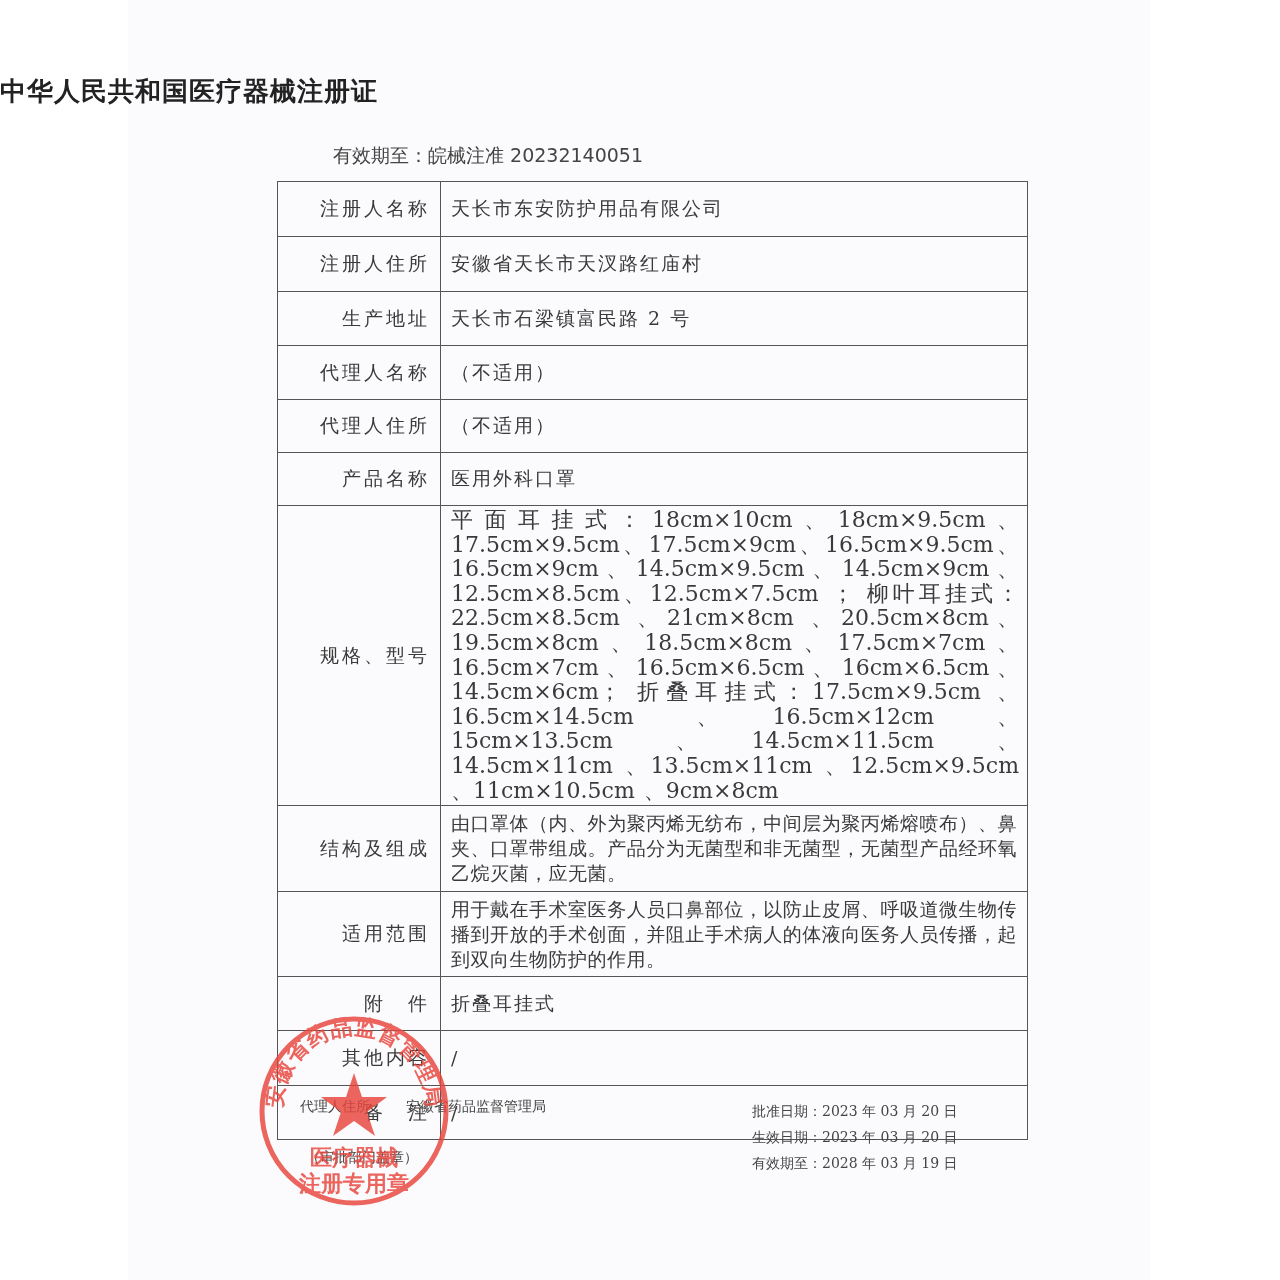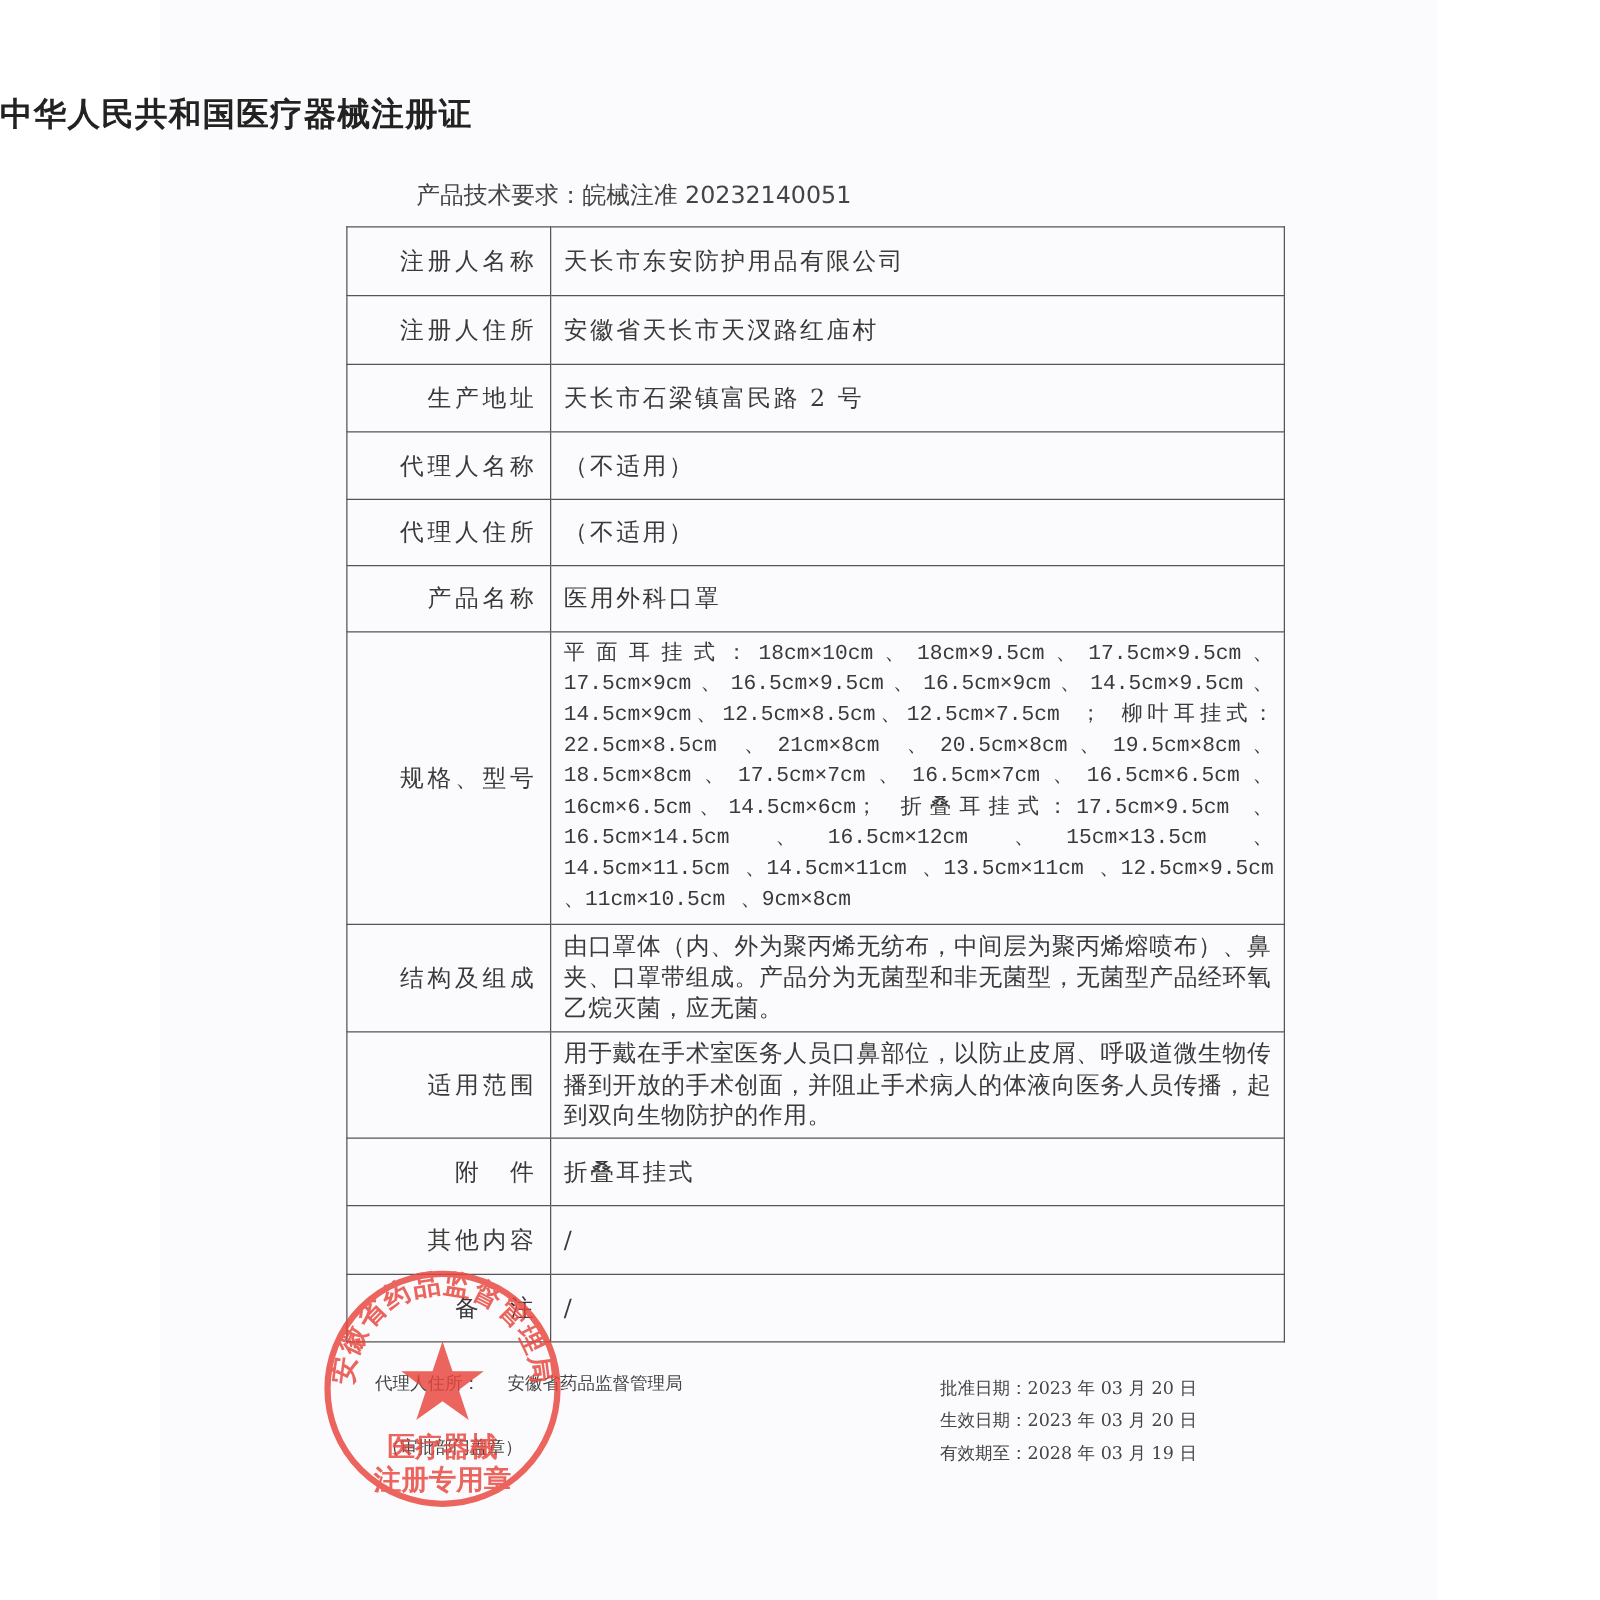--- a/index.html
+++ b/index.html
@@ -30,22 +30,22 @@
     vertical-align:middle;
   }
   table.cert td.lab {
     width:142px; text-align:right; letter-spacing:3px;
   }
   table.cert td.val { letter-spacing:2px; }
   table.cert td.val.multi {
     letter-spacing:0.5px; line-height:24.8px; text-align:justify; padding:2px 10px;
   }
   table.cert td.val.spec {
-    font-size:17px; letter-spacing:0; line-height:24.6px; text-align:justify;
-    padding:2px 8px 2px 10px; word-spacing:2px;font-family:Liberation Mono, monospace;
+    font-size:22px; letter-spacing:0; line-height:24.6px; text-align:justify;
+    padding:2px 8px 2px 10px; word-spacing:2px;
   }
   .footer-left {
     position:absolute; left:300px; top:1098px; font-size:14px; color:#444;
     font-family: "DejaVu Serif", serif;
   }
   .footer-left .dept-name { margin-left:22px; }
   .footer-left2 {
     position:absolute; left:306px; top:1149px; font-size:14px; color:#444;
     font-family: Liberation Serif, serif;
   }
@@ -59,21 +59,21 @@
   }
 </style>
 </head>
 <body>
 
 <div class="paper"></div>
 
 <div class="title">中华人民共和国医疗器械注册证</div>
 
 <div class="regno">
-  <span>产品技术要求：</span><span>皖械注准 20232140051</span>
+  <span>有效期至：</span><span>皖械注准 20232140051</span>
 </div>
 
 <table class="cert">
   <tbody>
       <tr style="height:55px">
     <td class="lab">注册人名称</td>
     <td class="val">天长市东安防护用品有限公司</td>
   </tr>
   <tr style="height:55px">
     <td class="lab">注册人住所</td>

